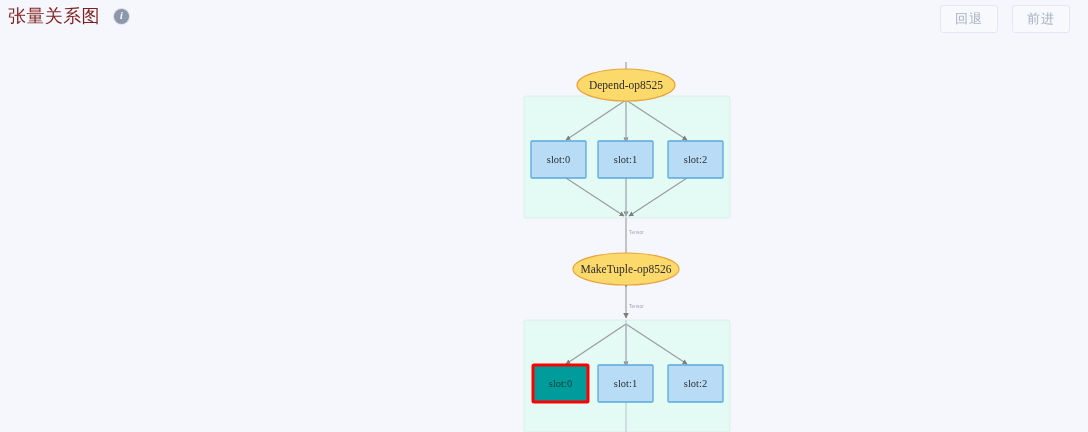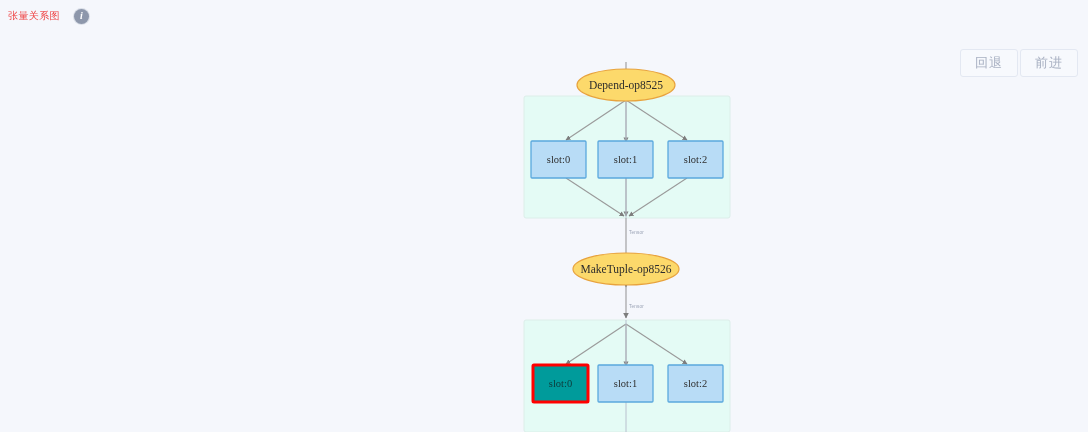--- a/index.html
+++ b/index.html
@@ -28,22 +28,22 @@
   }
   .title-wrap {
     position: absolute;
     left: 8px; top: 4px;
     display: flex;
     align-items: center;
     gap: 14px;
     height: 24px;
   }
   .page-title {
-    font-size: 10px;
-    color: #ef4444;
+    font-size: 18px;
+    color: #7f1d1d;
     letter-spacing: 0.4px;
     line-height: 24px;
     white-space: nowrap;
   }
   .info-icon {
     width: 15px; height: 15px;
     border-radius: 50%;
     background: #8d97ab;
     display: flex;
     align-items: center;
@@ -53,24 +53,23 @@
     font-style: italic;
     font-weight: bold;
     font-family: "Liberation Serif", serif;
     line-height: 1;
     cursor: pointer;
     box-shadow: 0 0 0 1px rgba(141,151,171,0.25);
   }
 
   .header-actions {
     position: absolute;
-    right: 10px; top: 5px;
+    right: 18px; top: 5px;
     display: flex;
-    gap: 2px;
-    margin-top: 44px;
+    gap: 14px;
   }
   .hdr-btn {
     width: 58px;
     height: 28px;
     background: #f7f9fd;
     border: 1px solid #e3e8f2;
     border-radius: 3px;
     color: #a8b0c2;
     font-size: 13px;
     line-height: 26px;

